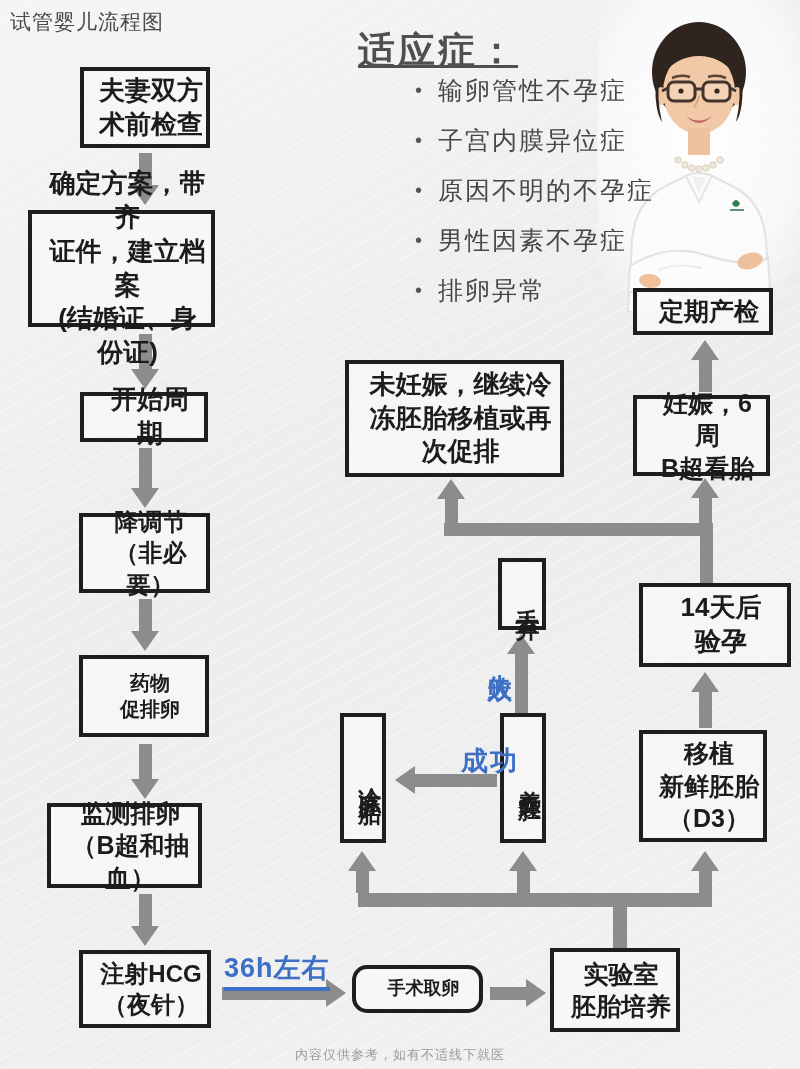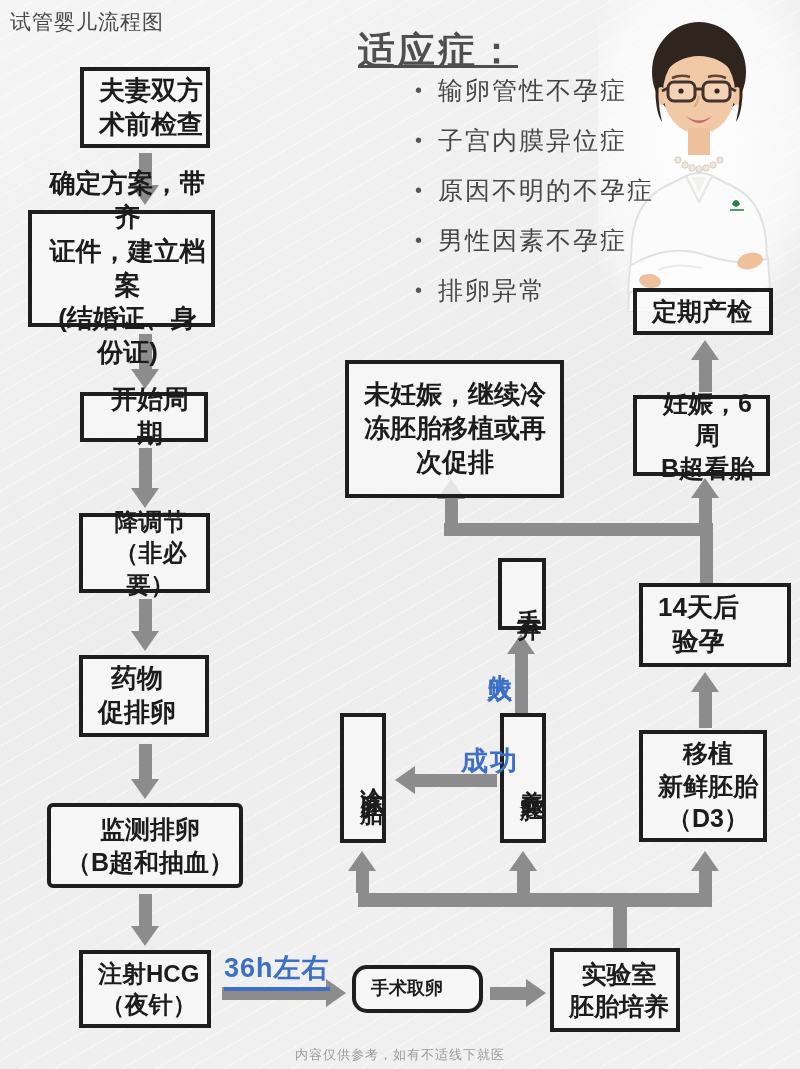--- a/index.html
+++ b/index.html
@@ -7,42 +7,42 @@
   #stage{
     position:relative;width:800px;height:1069px;overflow:hidden;
     background:
       repeating-linear-gradient(150deg, rgba(255,255,255,.5) 0 1px, rgba(255,255,255,0) 1px 17px),
       linear-gradient(155deg,#f5f5f5 0%,#ededed 45%,#f1f1f1 100%);
   }
   .title{position:absolute;left:10px;top:8px;font-size:21px;color:#4a4a4a;letter-spacing:1px;z-index:4;}
   
   .box{
     position:absolute;border:4px solid #1e1e1e;background:rgba(248,248,248,.82);
-    display:flex;align-items:center;text-align:center;
+    display:flex;align-items:center;justify-content:center;text-align:center;
     color:#1c1c1c;font-weight:bold;z-index:3;box-sizing:border-box;padding-left:12px;
   }
   .box-label{white-space:pre-line;line-height:1.3;padding:2px 3px;}
   .vtext{writing-mode:vertical-rl;text-orientation:upright;letter-spacing:5px;padding:4px 0;}
   #b1{left:80px;top:67px;width:130px;height:81px;font-size:26px;}
   #b2{left:28px;top:210px;width:187px;height:117px;font-size:26px;}
   #b3{left:80px;top:392px;width:128px;height:50px;font-size:26px;}
   #b4{left:79px;top:513px;width:131px;height:80px;font-size:24px;}
-  #b5{left:79px;top:655px;width:130px;height:82px;font-size:26px;}
-  #b6{left:47px;top:803px;width:196px;height:85px;font-size:25px;border-radius:6px;}
+  #b5{left:79px;top:655px;width:130px;height:82px;font-size:20px;}
+  #b6{left:47px;top:803px;width:155px;height:85px;font-size:25px;}
   #b7{left:79px;top:950px;width:132px;height:78px;font-size:24px;}
   #b-surgery{left:352px;top:965px;width:131px;height:48px;font-size:18px;border-radius:15px;}
   #b-lab{left:550px;top:948px;width:130px;height:84px;font-size:25px;}
   #b-frozen{left:340px;top:713px;width:46px;height:130px;font-size:23px;}
   #b-blast{left:500px;top:713px;width:46px;height:130px;font-size:23px;}
   #b-discard{left:498px;top:558px;width:48px;height:72px;font-size:24px;}
   #b-transfer{left:639px;top:730px;width:128px;height:112px;font-size:25px;}
   #b-test14{left:639px;top:583px;width:152px;height:84px;font-size:26px;}
   #b-pregnant{left:633px;top:395px;width:137px;height:81px;font-size:25px;}
   #b-checkup{left:633px;top:288px;width:140px;height:47px;font-size:25px;}
-  #b-notpreg{left:345px;top:360px;width:219px;height:138px;font-size:26px;}
+  #b-notpreg{left:345px;top:360px;width:219px;height:117px;font-size:26px;}
   
   .ar{position:absolute;z-index:2;}
   .ar .stem{position:absolute;background:#8c8c8c;}
   .ar .head{position:absolute;width:0;height:0;}
   .ar-down .stem{left:8px;top:0;width:13px;bottom:19px;}
   .ar-down .head{left:0;bottom:0;border-left:14px solid transparent;border-right:14px solid transparent;border-top:20px solid #8c8c8c;}
   .ar-up .stem{left:8px;bottom:0;width:13px;top:19px;}
   .ar-up .head{left:0;top:0;border-left:14px solid transparent;border-right:14px solid transparent;border-bottom:20px solid #8c8c8c;}
   .ar-right .stem{left:0;top:8px;right:19px;height:13px;}
   .ar-right .head{right:0;top:0;border-top:14px solid transparent;border-bottom:14px solid transparent;border-left:20px solid #8c8c8c;}

